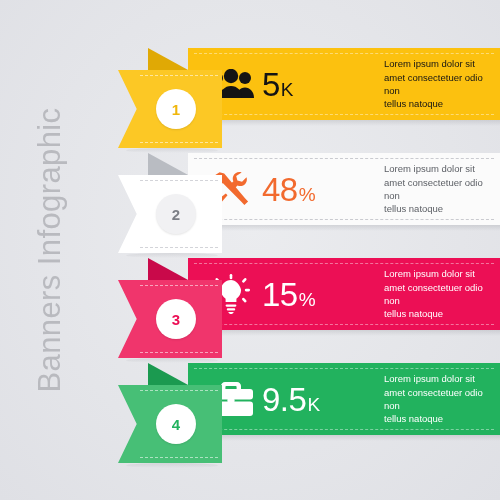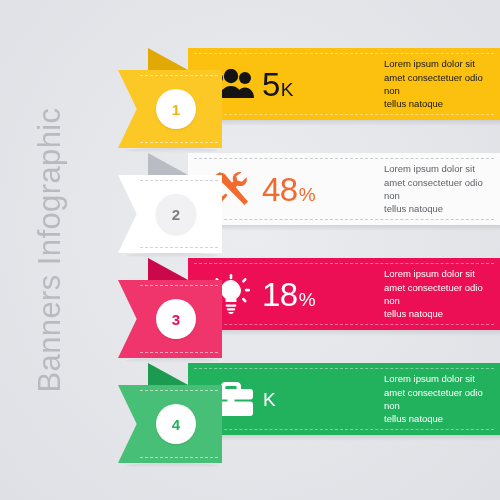--- a/index.html
+++ b/index.html
@@ -321,21 +321,21 @@
             <rect x="32.8" y="14.8" width="5.2" height="2.6" rx="1.3"></rect>
             <rect x="0" y="14.8" width="5.2" height="2.6" rx="1.3"></rect>
             <rect x="4.4" y="3.6" width="2.6" height="5.4" rx="1.3" transform="rotate(-42 5.7 6.3)"></rect>
             <rect x="31" y="3.6" width="2.6" height="5.4" rx="1.3" transform="rotate(42 32.3 6.3)"></rect>
             <rect x="4.4" y="23.4" width="2.6" height="5.4" rx="1.3" transform="rotate(42 5.7 26.1)"></rect>
             <rect x="31" y="23.4" width="2.6" height="5.4" rx="1.3" transform="rotate(-42 32.3 26.1)"></rect>
           </g>
         </svg>
       </div>
       <div class="value">
-        <span class="big">18</span>
+        <span class="big">15</span>
         <span class="unit">%</span>
       </div>
       <div class="desc">
         <span>Lorem ipsum dolor sit</span>
         <span>amet consectetuer odio non</span>
         <span>tellus natoque</span>
       </div>
     </div>
     <div class="flag-shadow"></div>
     <div class="flag">
@@ -356,20 +356,21 @@
           <g class="ic">
             <path d="M16 0h12c2.2 0 4 1.8 4 4v3h-4.4V4.8c0-.5-.4-.9-.9-.9h-9.4c-.5 0-.9.4-.9.9V7H12V4c0-2.2 1.8-4 4-4z"></path>
             <rect x="0" y="7" width="44" height="10.5" rx="3"></rect>
             <rect x="0" y="19.5" width="44" height="14.5" rx="3"></rect>
             <circle cx="22" cy="18.6" r="3.6" fill="#fff"></circle>
             <circle cx="22" cy="18.6" r="1.5"></circle>
           </g>
         </svg>
       </div>
       <div class="value">
+        <span class="big">9.5</span>
         <span class="unit">K</span>
       </div>
       <div class="desc">
         <span>Lorem ipsum dolor sit</span>
         <span>amet consectetuer odio non</span>
         <span>tellus natoque</span>
       </div>
     </div>
     <div class="flag-shadow"></div>
     <div class="flag">

